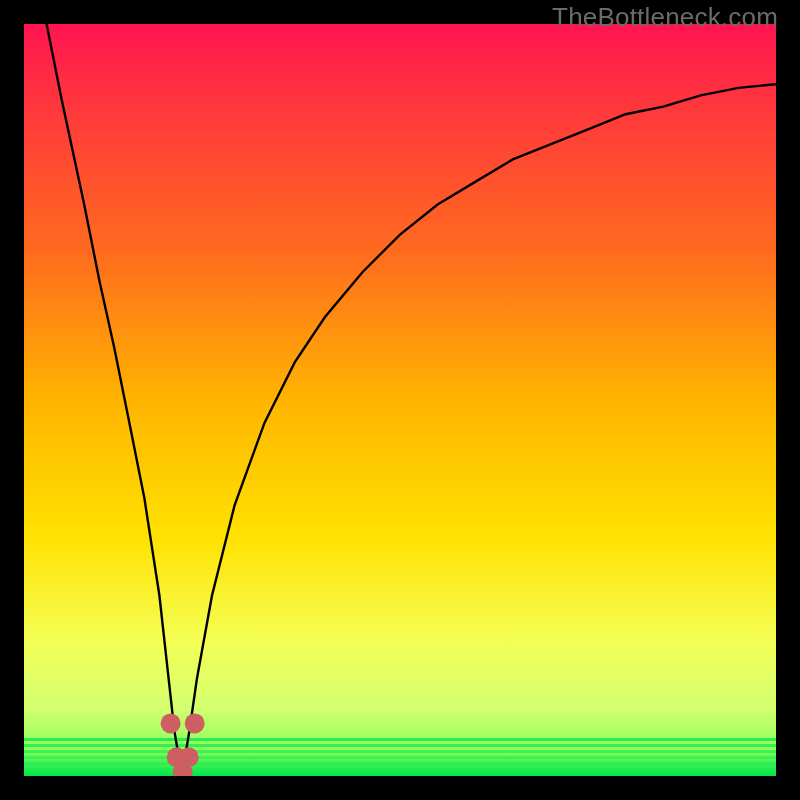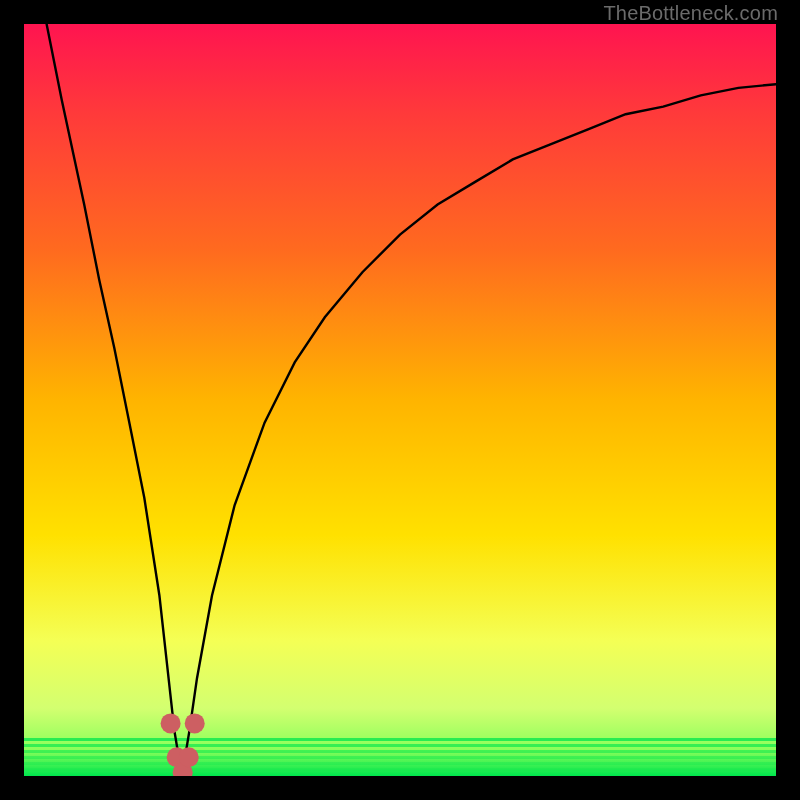--- a/index.html
+++ b/index.html
@@ -24,21 +24,21 @@
     left: 0;
     top: 0;
     width: 752px;
     height: 752px;
   }
   .watermark {
     position: absolute;
     top: 2px;
     right: 22px;
     color: #6b6b6b;
-    font-size: 20px;
+    font-size: 26px;
     letter-spacing: 0.2px;
     font-weight: 500;
   }
 </style>
 </head>
 <body>
 
 <div class="frame">
   <svg class="plot" viewBox="0 0 752 752" preserveAspectRatio="none">
     <defs>

